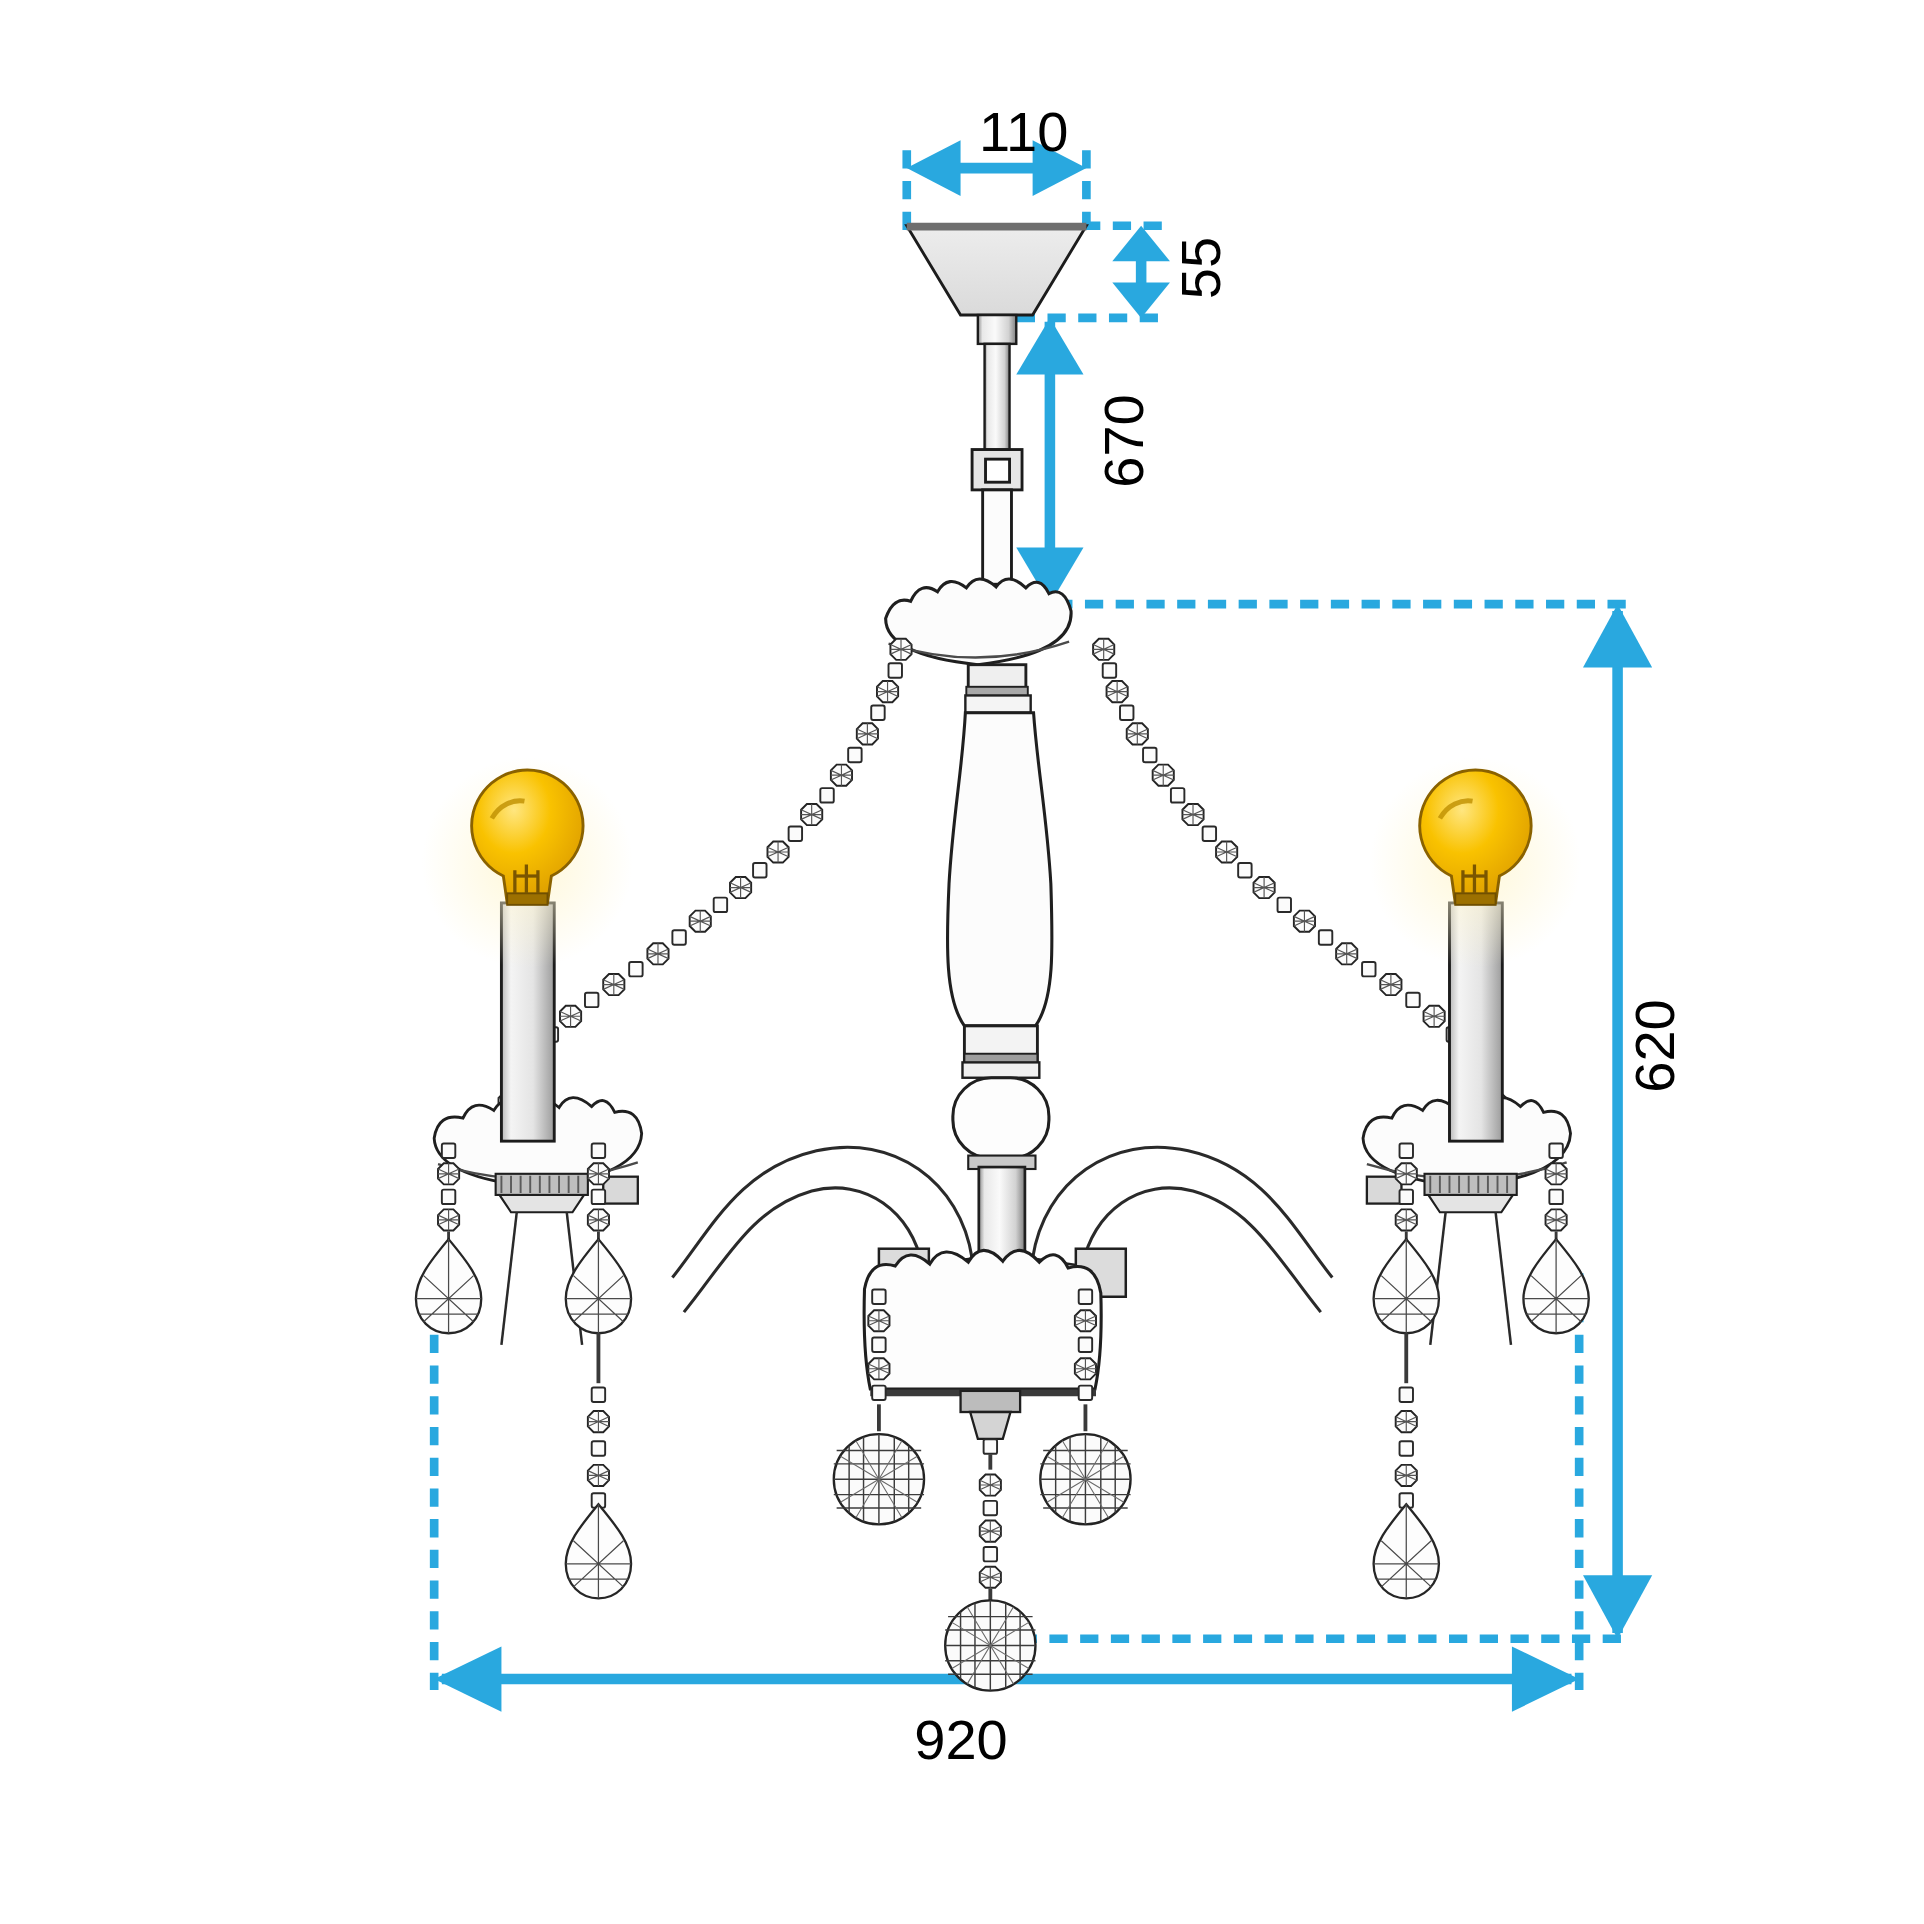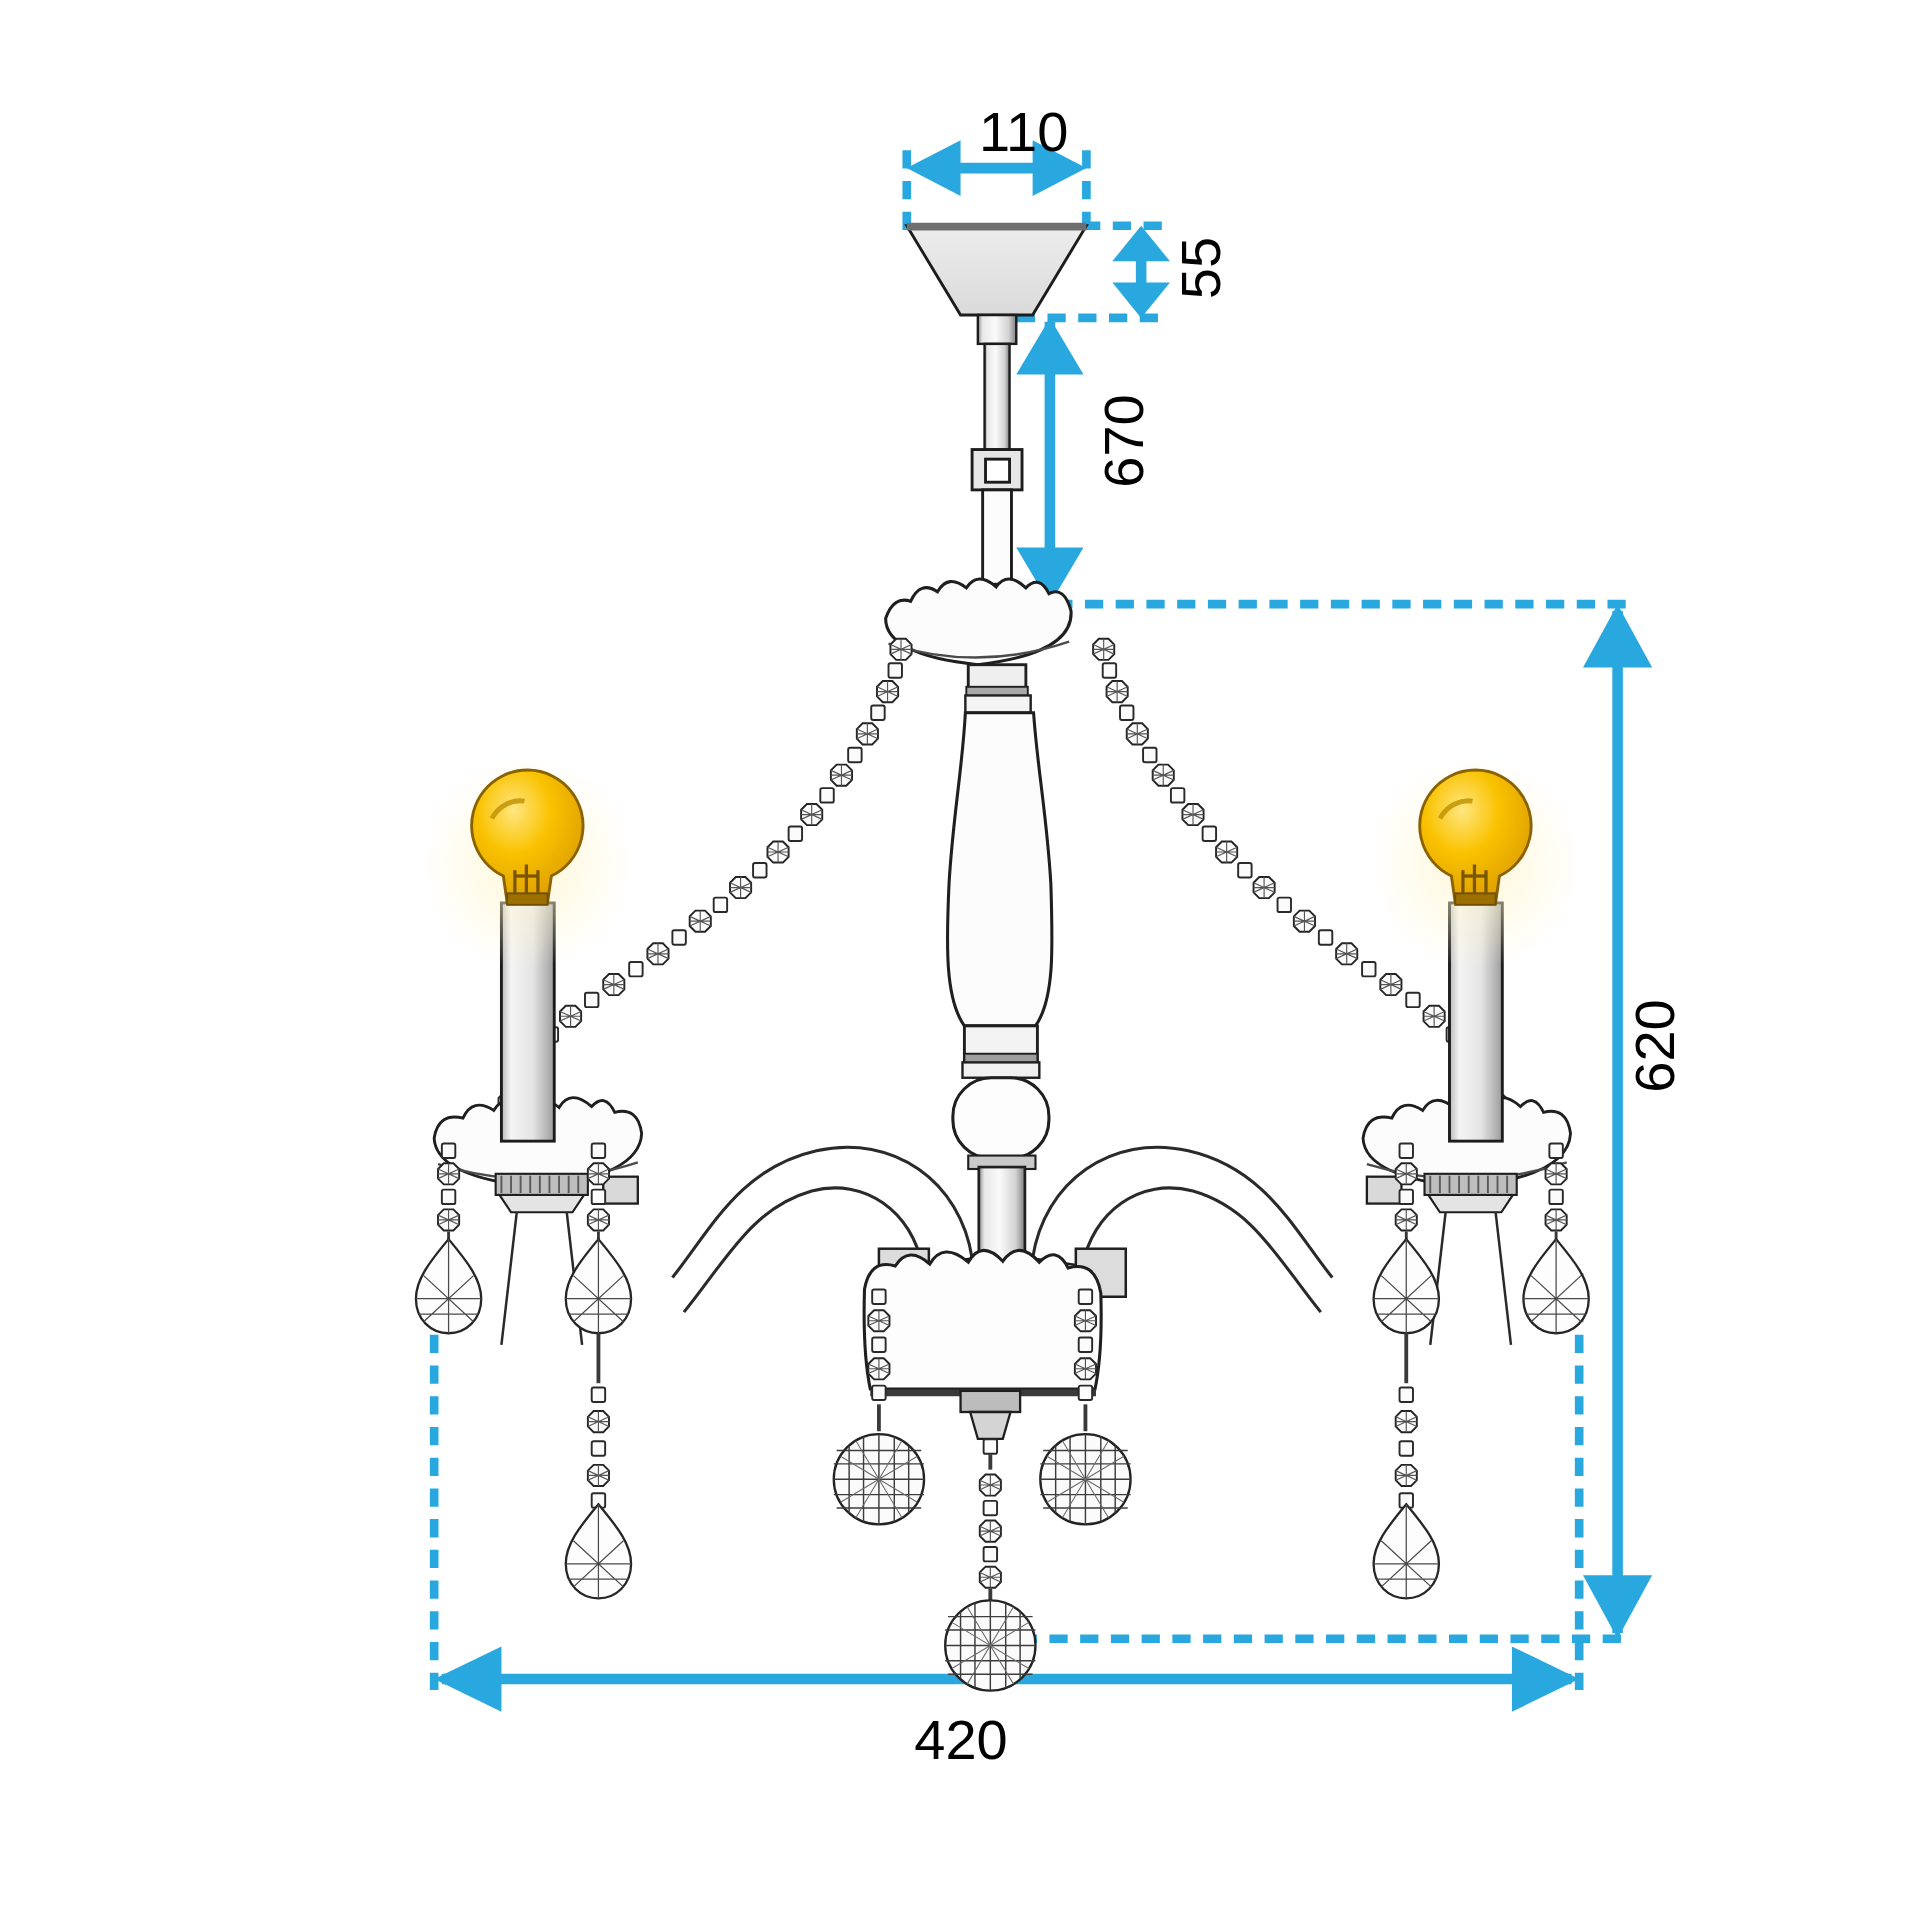--- a/index.html
+++ b/index.html
@@ -446,16 +446,16 @@
   </svg>
 
   <div class="dim-label dim-h" style="left:965px; top:104px;margin-left:14px;">110</div>
 
   <div class="dim-label dim-v rot90" style="left:1167px; top:240px; width:67px; text-align:center;">55</div>
 
   <div class="dim-label dim-v rot90" style="left:1071px; top:413px; width:106px; text-align:center;">670</div>
 
   <div class="dim-label dim-v rot90" style="left:1602px; top:1018px; width:106px; text-align:center;">620</div>
 
-  <div class="dim-label dim-h" style="left:961px; top:1712px; transform:translateX(-50%);">420</div>
+  <div class="dim-label dim-h" style="left:961px; top:1712px; transform:translateX(-50%);">920</div>
 
 </div>
 
 
 </body></html>

